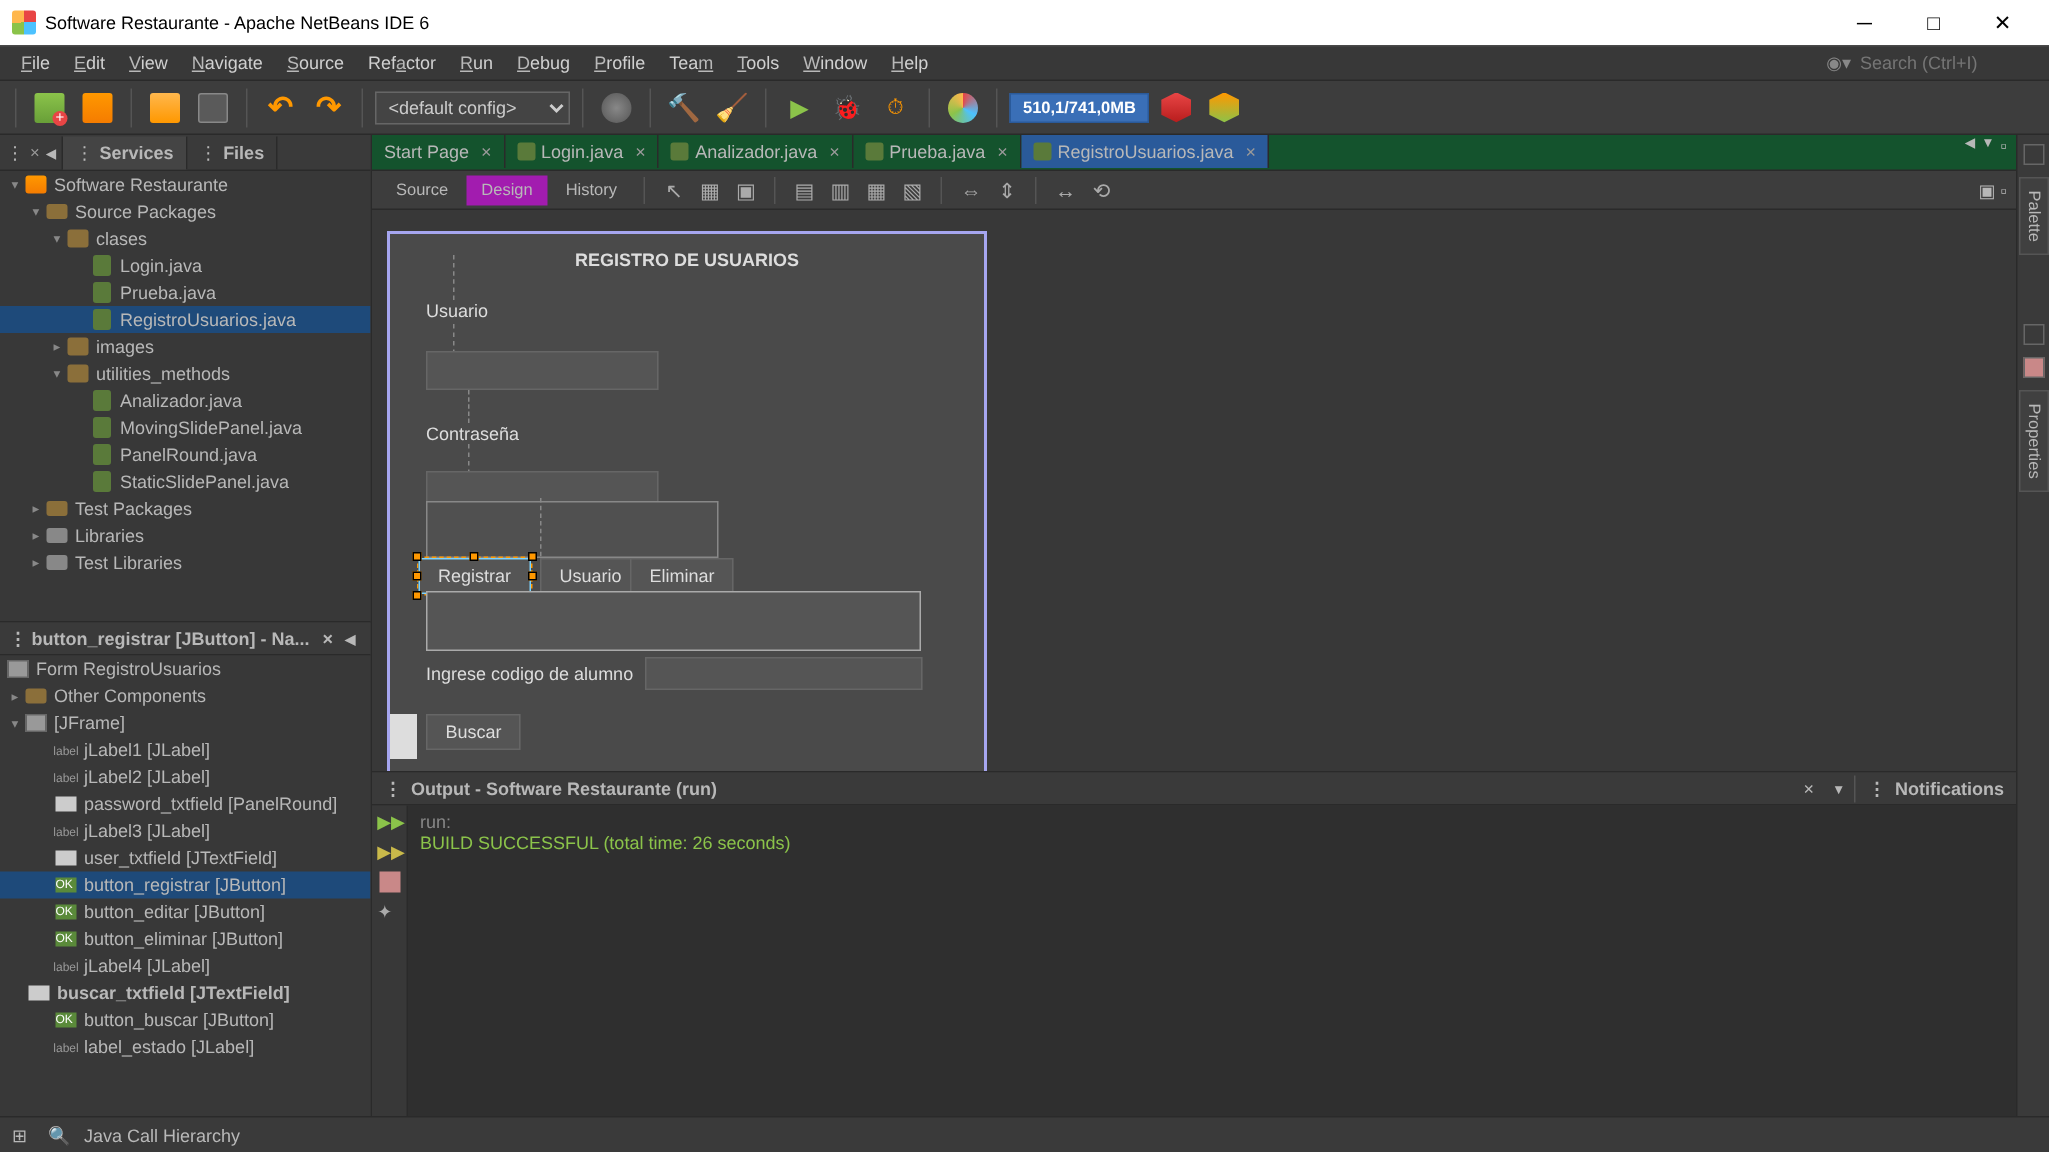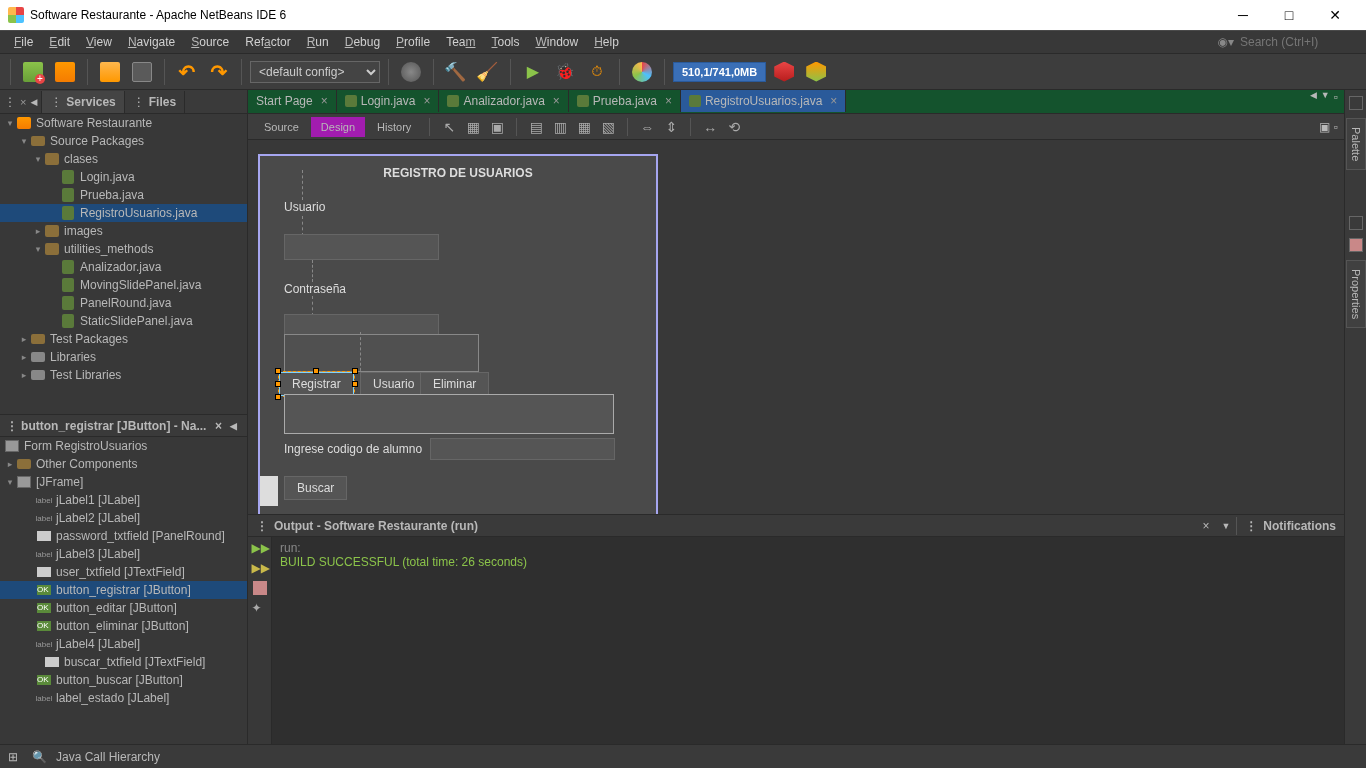--- a/index.html
+++ b/index.html
@@ -373,21 +373,21 @@
                 <span class="ti-ok">OK</span>
               </span>
               <span>button_eliminar [JButton]</span>
             </div>
             <div class="node" style="padding-left: 36px;">
               <span class="ticon">
                 <span class="ti-label">label</span>
               </span>
               <span>jLabel4 [JLabel]</span>
             </div>
-            <div class="node" style="padding-left: 44px;">
+            <div class="node" style="padding-left: 18px; font-weight: bold;">
               <span class="ticon">
                 <span class="ti-comp"></span>
               </span>
               <span>buscar_txtfield [JTextField]</span>
             </div>
             <div class="node" style="padding-left: 36px;">
               <span class="ticon">
                 <span class="ti-ok">OK</span>
               </span>
               <span>button_buscar [JButton]</span>

